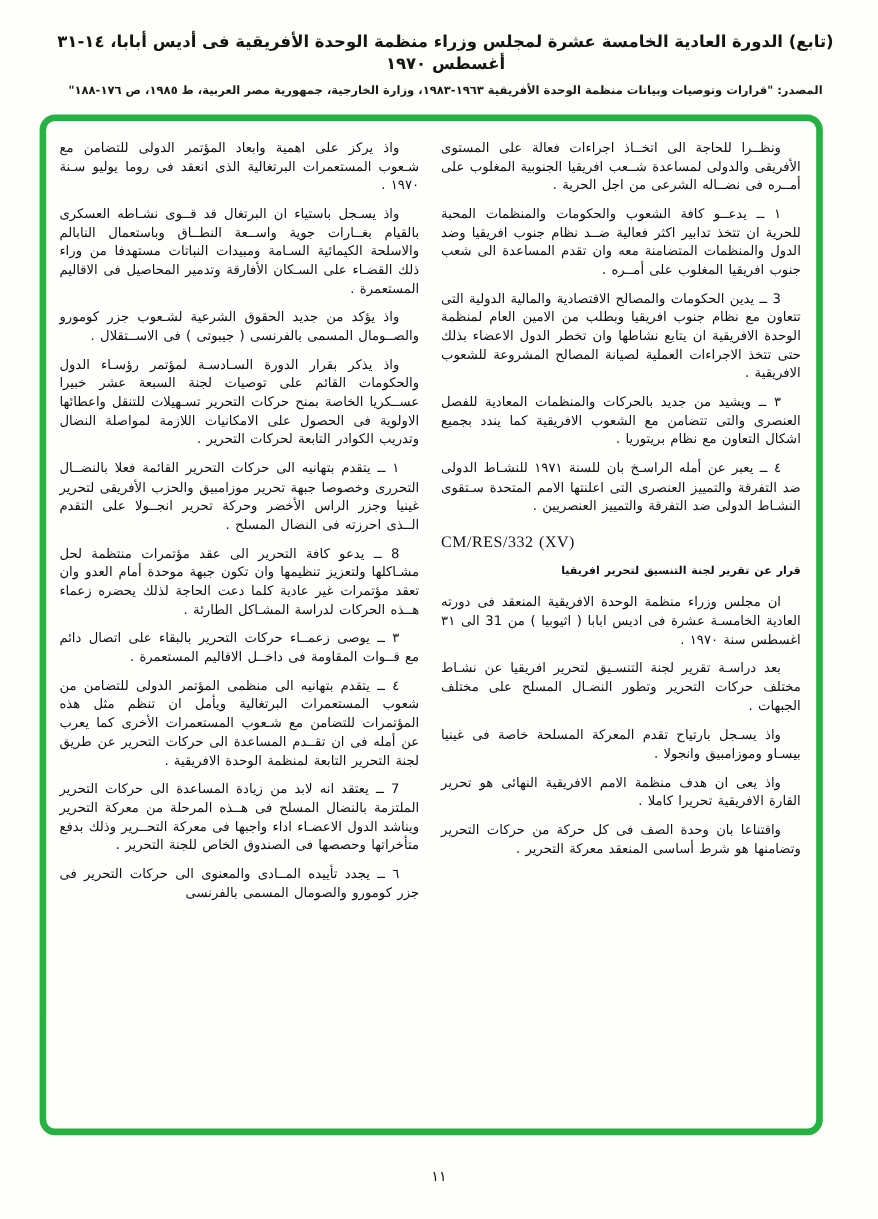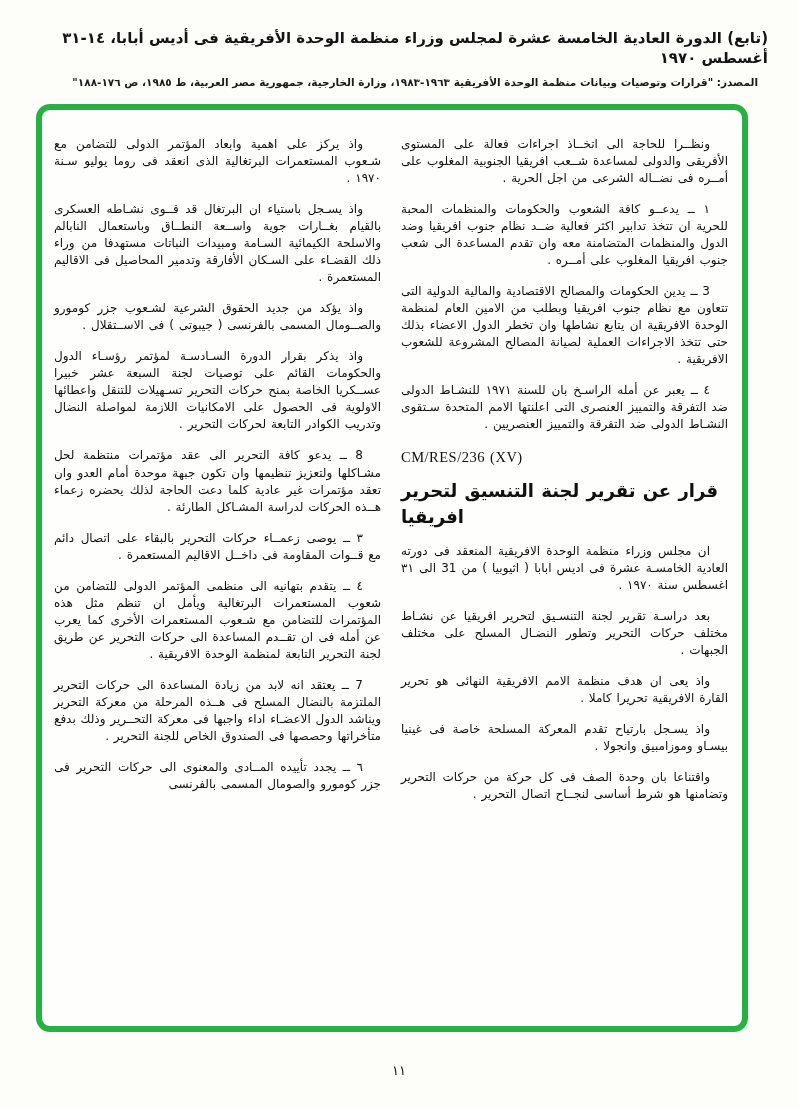--- a/index.html
+++ b/index.html
@@ -9,21 +9,21 @@
     font-family:"DejaVu Sans",sans-serif;
     color:#141414;
     position:relative;
     overflow:hidden;
   }
   .page{position:absolute;inset:0;}
 
   
   .doc-header{
     position:absolute;top:28px;left:12px;right:0;
-    direction:rtl;
+    direction:rtl;text-align:center;
   }
   .doc-header .line1{
     font-size:15px;font-weight:bold;letter-spacing:0;
     margin:0 30px 7px 30px;line-height:1.35;
   }
   .doc-header .line2{
     font-size:10.5px;font-weight:bold;color:#1a1a1a;
     margin:0 40px;line-height:1.3;
   }
 
@@ -43,39 +43,39 @@
   }
   .col{
     flex:1 1 0;
     direction:rtl;
     text-align:justify;
     font-size:12px;
     line-height:1.42;
     color:#101010;
   }
   .col p{
-    margin:14px 0 9px 0;
+    margin:4px 0 9px 0;
     text-indent:18px;
     word-spacing:1px;
   }
   .col p.bold{font-weight:normal;}
 
   .cm-ref{
     direction:ltr;
     text-align:left;
     font-family:"Liberation Serif","DejaVu Serif",serif;
     font-size:14.5px;
     letter-spacing:.5px;
     margin:14px 0 8px 0 !important;
     text-indent:0 !important;
   }
   .res-title{
-    text-align:left;
+    text-align:right;
     font-weight:bold;
-    font-size:18px;
+    font-size:10px;
     text-indent:0 !important;
     margin:10px 0 12px 0 !important;
   }
 
   
   .page-number{
     position:absolute;
     left:0;right:0;bottom:30px;
     text-align:center;
     font-size:13px;font-weight:normal;
@@ -91,35 +91,37 @@
     <div class="line1">(تابع) الدورة العادية الخامسة عشرة لمجلس وزراء منظمة الوحدة الأفريقية فى أديس أبابا، ١٤-٣١ أغسطس ١٩٧٠</div>
     <div class="line2">المصدر: "قرارات وتوصيات وبيانات منظمة الوحدة الأفريقية ١٩٦٣-١٩٨٣، وزارة الخارجية، جمهورية مصر العربية، ط ١٩٨٥، ص ١٧٦-١٨٨"</div>
   </div>
 
   <div class="frame">
 
     <div class="col">
       <p>ونظــرا للحاجة الى اتخــاذ اجراءات فعالة على المستوى الأفريقى والدولى لمساعدة شــعب افريقيا الجنوبية المغلوب على أمــره فى نضــاله الشرعى من اجل الحرية .</p>
       <p>١ ــ يدعــو كافة الشعوب والحكومات والمنظمات المحبة للحرية ان تتخذ تدابير اكثر فعالية ضــد نظام جنوب افريقيا وضد الدول والمنظمات المتضامنة معه وان تقدم المساعدة الى شعب جنوب افريقيا المغلوب على أمــره .</p>
       <p>3 ــ يدين الحكومات والمصالح الاقتصادية والمالية الدولية التى تتعاون مع نظام جنوب افريقيا وبطلب من الامين العام لمنظمة الوحدة الافريقية ان يتابع نشاطها وان تخطر الدول الاعضاء بذلك حتى تتخذ الاجراءات العملية لصيانة المصالح المشروعة للشعوب الافريقية .</p>
+      <p>٣ ــ ويشيد من جديد بالحركات والمنظمات المعادية للفصل العنصرى والتى تتضامن مع الشعوب الافريقية كما يندد بجميع اشكال التعاون مع نظام بريتوريا .</p>
       <p>٤ ــ يعبر عن أمله الراسـخ بان للسنة ١٩٧١ للنشـاط الدولى ضد التفرقة والتمييز العنصرى التى اعلنتها الامم المتحدة سـتقوى النشـاط الدولى ضد التفرقة والتمييز العنصريين .</p>
-      <p class="cm-ref">CM/RES/236 (XV)</p>
+      <p class="cm-ref">CM/RES/332 (XV)</p>
       <p class="res-title">قرار عن تقرير لجنة التنسيق لتحرير افريقيا</p>
       <p>ان مجلس وزراء منظمة الوحدة الافريقية المنعقد فى دورته العادية الخامسـة عشرة فى اديس ابابا ( اثيوبيا ) من 31 الى ٣١ اغسطس سنة ١٩٧٠ .</p>
       <p>بعد دراسـة تقرير لجنة التنسـيق لتحرير افريقيا عن نشـاط مختلف حركات التحرير وتطور النضـال المسلح على مختلف الجبهات .</p>
+      <p>واذ يسـجل بارتياح تقدم المعركة المسلحة خاصة فى غينيا بيسـاو وموزامبيق وانجولا .</p>
       <p>واذ يعى ان هدف منظمة الامم الافريقية النهائى هو تحرير القارة الافريقية تحريرا كاملا .</p>
-      <p>واذ يسـجل بارتياح تقدم المعركة المسلحة خاصة فى غينيا بيسـاو وموزامبيق وانجولا .</p>
-      <p>واقتناعا بان وحدة الصف فى كل حركة من حركات التحرير وتضامنها هو شرط أساسى لنجــاح اتصال التحرير .</p>
+      <p>واقتناعا بان وحدة الصف فى كل حركة من حركات التحرير وتضامنها هو شرط أساسى المنعقد معركة التحرير .</p>
     </div>
 
     <div class="col">
       <p>واذ يركز على اهمية وابعاد المؤتمر الدولى للتضامن مع شـعوب المستعمرات البرتغالية الذى انعقد فى روما يوليو سـنة ١٩٧٠ .</p>
       <p>واذ يسـجل باستياء ان البرتغال قد قــوى نشـاطه العسكرى بالقيام بغــارات جوية واســعة النطــاق وباستعمال النابالم والاسلحة الكيمائية السـامة ومبيدات النباتات مستهدفا من وراء ذلك القضـاء على السـكان الأفارقة وتدمير المحاصيل فى الاقاليم المستعمرة .</p>
       <p>واذ يؤكد من جديد الحقوق الشرعية لشـعوب جزر كومورو والصــومال المسمى بالفرنسى ( جيبوتى ) فى الاســتقلال .</p>
       <p>واذ يذكر بقرار الدورة السـادسـة لمؤتمر رؤسـاء الدول والحكومات القائم على توصيات لجنة السبعة عشر خبيرا عســكريا الخاصة بمنح حركات التحرير تسـهيلات للتنقل واعطائها الاولوية فى الحصول على الامكانيات اللازمة لمواصلة النضال وتدريب الكوادر التابعة لحركات التحرير .</p>
+      <p>١ ــ يتقدم بتهانيه الى حركات التحرير القائمة فعلا بالنضــال التحررى وخصوصا جبهة تحرير موزامبيق والحزب الأفريقى لتحرير غينيا وجزر الراس الأخضر وحركة تحرير انجــولا على التقدم الــذى احرزته فى النضال المسلح .</p>
       <p>8 ــ يدعو كافة التحرير الى عقد مؤتمرات منتظمة لحل مشـاكلها ولتعزيز تنظيمها وان تكون جبهة موحدة أمام العدو وان تعقد مؤتمرات غير عادية كلما دعت الحاجة لذلك يحضره زعماء هــذه الحركات لدراسة المشـاكل الطارئة .</p>
       <p>٣ ــ يوصى زعمــاء حركات التحرير بالبقاء على اتصال دائم مع قــوات المقاومة فى داخــل الاقاليم المستعمرة .</p>
       <p>٤ ــ يتقدم بتهانيه الى منظمى المؤتمر الدولى للتضامن من شعوب المستعمرات البرتغالية ويأمل ان تنظم مثل هذه المؤتمرات للتضامن مع شـعوب المستعمرات الأخرى كما يعرب عن أمله فى ان تقــدم المساعدة الى حركات التحرير عن طريق لجنة التحرير التابعة لمنظمة الوحدة الافريقية .</p>
       <p>7 ــ يعتقد انه لابد من زيادة المساعدة الى حركات التحرير الملتزمة بالنضال المسلح فى هــذه المرحلة من معركة التحرير ويناشد الدول الاعضـاء اداء واجبها فى معركة التحــرير وذلك بدفع متأخراتها وحصصها فى الصندوق الخاص للجنة التحرير .</p>
       <p class="bold">٦ ــ يجدد تأييده المــادى والمعنوى الى حركات التحرير فى جزر كومورو والصومال المسمى بالفرنسى</p>
     </div>
 
   </div>
 
   <div class="page-number">١١</div>

